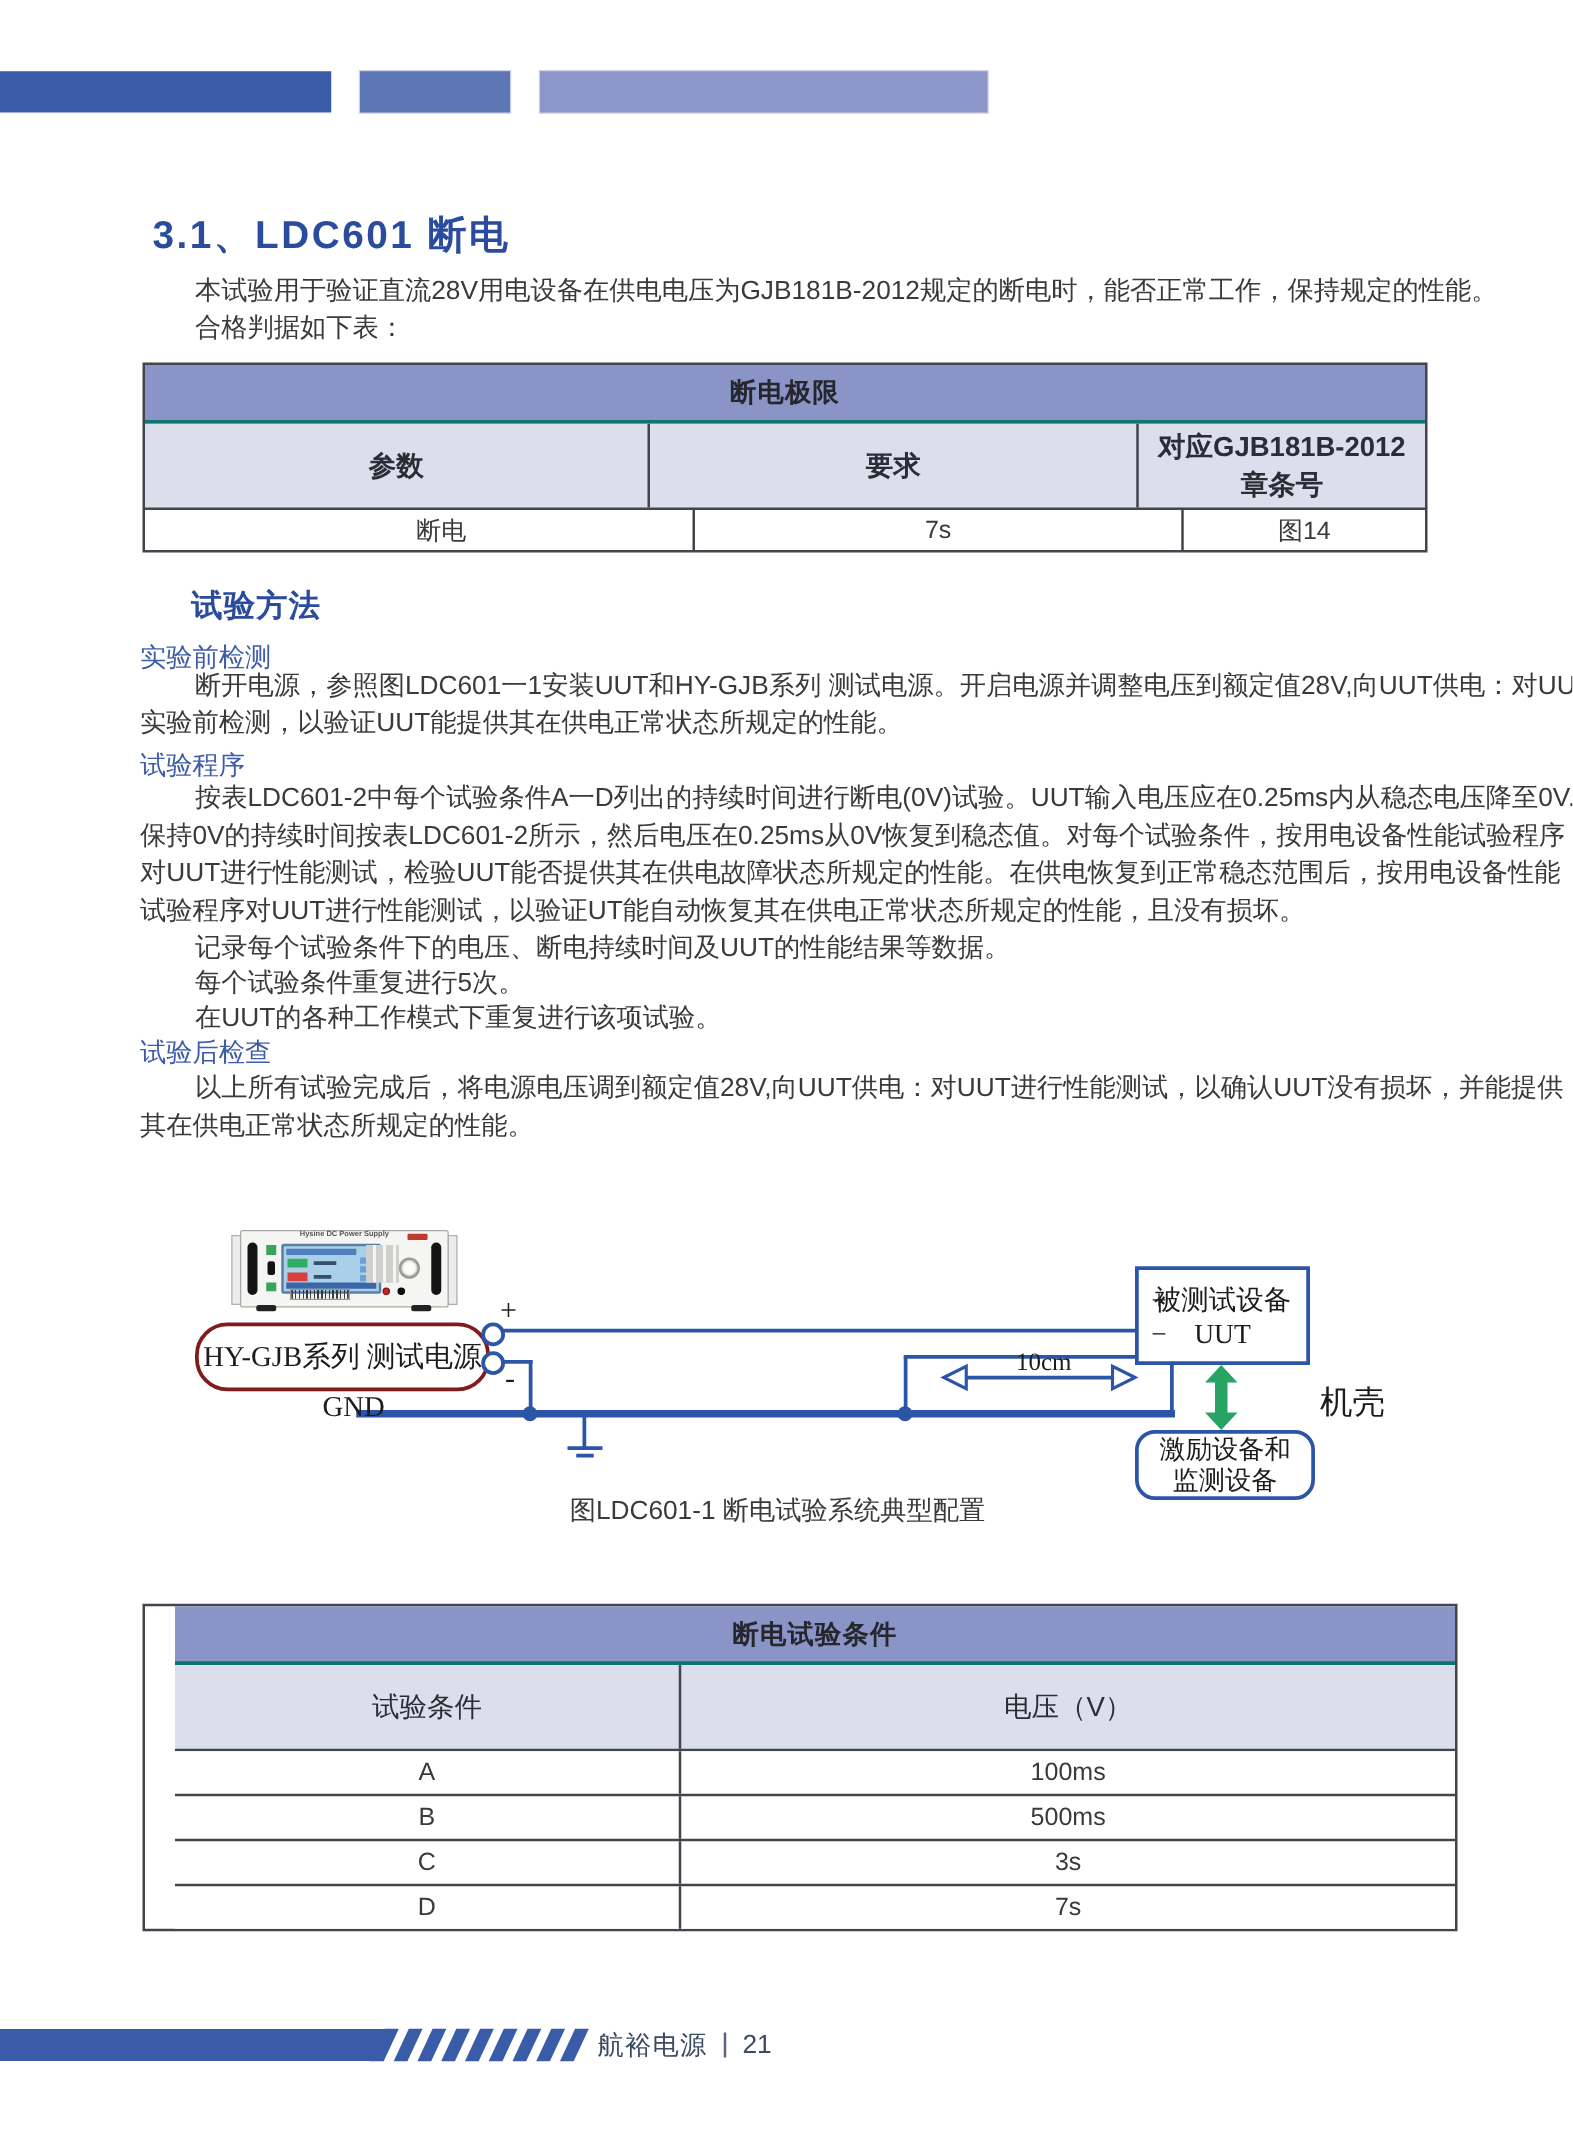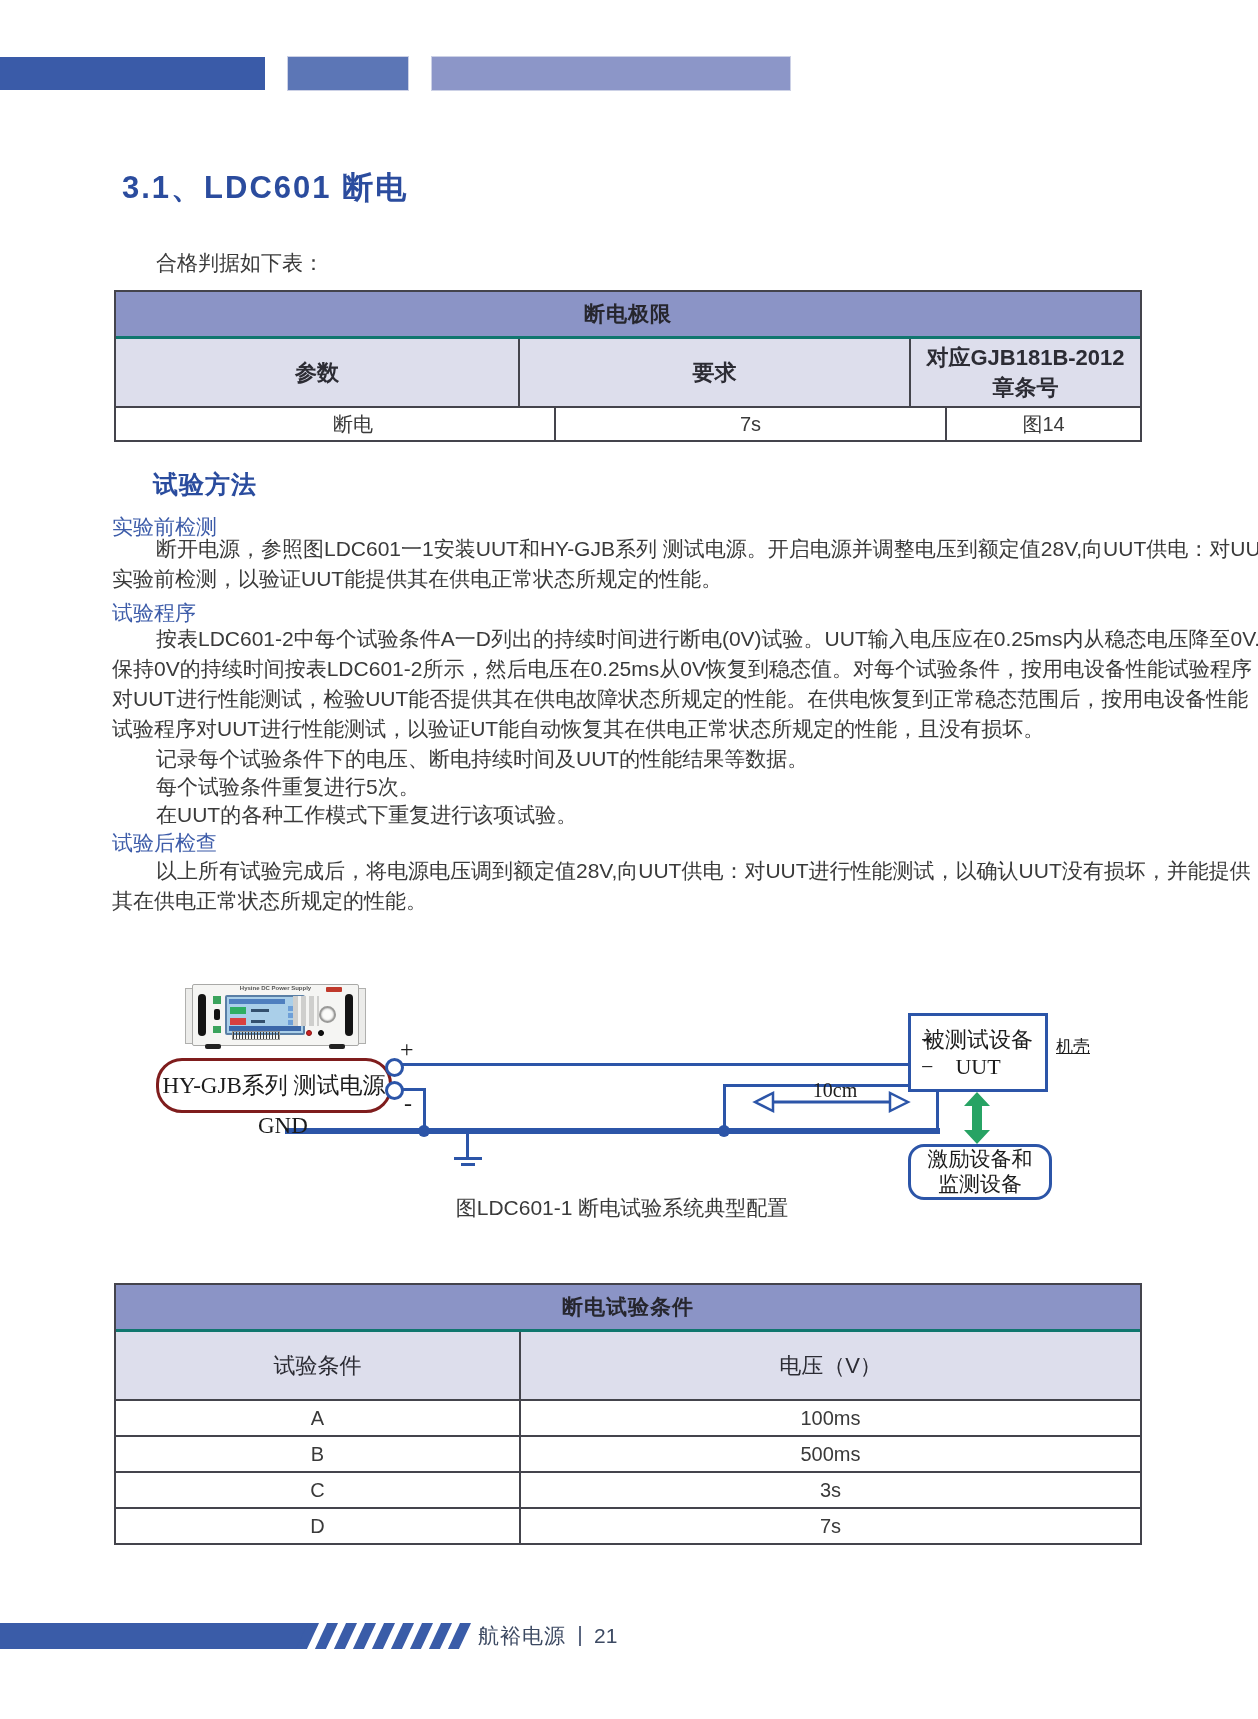--- a/index.html
+++ b/index.html
@@ -30,41 +30,41 @@
   .vt-row{display:flex;background:#fff;}
   .vt-row + .vt-row{border-top:2px solid #44444c;}
   .cell{box-sizing:border-box;}
   .cell.c-sep{border-right:2px solid #44444c;}
   .t1c1{width:404px;}.t1c2{width:391px;}.t1c3{flex:1;}
   .t2c1{width:405px;}.t2c2{flex:1;}
   .vt-row .cell{display:flex;align-items:center;justify-content:center;font-size:20px;color:#3a3a3a;}
   #limit-table{top:290px;}
   #limit-table .vt-head{height:67px;font-weight:bold;}
   #limit-table .vt-row{height:32px;margin-left:36px;}
-  #cond-table{top:1283px;}
+  #cond-table{top:1283px;padding-left:24px;}
   #cond-table .vt-head{height:67px;}
   #cond-table .vt-row{height:34px;}
 
   
   .wire{position:absolute;background:#2C55A8;}
   .dot{position:absolute;width:12px;height:12px;border-radius:50%;background:#2C55A8;}
   .term{position:absolute;width:13px;height:13px;border:3px solid #2C55A8;border-radius:50%;background:#fff;}
   .dg-serif{font-family:"Liberation Serif","DejaVu Serif",serif;color:#1c1c1c;}
   .src-box{position:absolute;left:156px;top:1058px;width:230px;height:49px;border:3px solid #7f1d1d;border-radius:26px;
            background:#fff;display:flex;align-items:center;justify-content:center;font-size:23px;}
   .uut-box{position:absolute;left:908px;top:1013px;width:134px;height:73px;border:3px solid #2C55A8;background:#fff;
            display:flex;flex-direction:column;align-items:center;justify-content:center;font-size:22px;line-height:27px;}
   .uut-line{position:relative;width:100%;text-align:center;}
   .uut-sign{position:absolute;left:10px;top:0;}
   .stim-box{position:absolute;left:908px;top:1144px;width:138px;height:50px;border:3px solid #2C55A8;border-radius:16px;
             background:#fff;display:flex;flex-direction:column;align-items:center;justify-content:center;
             font-size:21px;line-height:25px;}
   .pm{position:absolute;font-size:24px;}
   .gnd-label{position:absolute;left:258px;top:1113px;font-size:23px;}
-  .chassis-label{position:absolute;left:1056px;top:1035px;font-size:17px;text-decoration:underline;}
+  .chassis-label{position:absolute;left:1056px;top:1104px;font-size:26px;}
   .dim-label{position:absolute;left:790px;top:1079px;width:90px;text-align:center;font-size:20px;}
   .caption{position:absolute;left:322px;top:1194px;width:600px;text-align:center;font-size:21px;color:#3a3a3a;}
 
   
   .inst{position:absolute;left:185px;top:984px;width:181px;height:68px;}
   .inst *{position:absolute;box-sizing:border-box;}
   .inst .ear{top:4px;bottom:8px;width:8px;background:#ececea;border:1px solid #b0b0ae;}
   .inst .earL{left:0;} .inst .earR{right:0;}
   .inst .body{left:7px;right:7px;top:0;bottom:6px;background:#f5f5f3;border:1px solid #a9a9a7;border-radius:2px;}
   .inst .strip{left:30px;right:30px;top:1px;text-align:center;font-size:6px;color:#555;font-weight:700;}
@@ -111,20 +111,23 @@
 <body>
 
 <div class="page">
 
   <div class="tbar tbar1"></div>
   <div class="tbar tbar2"></div>
   <div class="tbar tbar3"></div>
 
   <div class="doc-title">3.1、LDC601 断电</div>
 
+  <div class="block" style="top:218px;">
+    <div class="bl ind">本试验用于验证直流28V用电设备在供电电压为GJB181B-2012规定的断电时，能否正常工作，保持规定的性能。</div>
+  </div>
   <div class="block" style="top:248px;">
     <div class="bl ind">合格判据如下表：</div>
   </div>
 
   <div class="vtable" id="limit-table">
     <div class="vt-title">断电极限</div>
     <div class="vt-head">
       <div class="cell t1c1 c-sep">参数</div>
       <div class="cell t1c2 c-sep">要求</div>
       <div class="cell t1c3">

